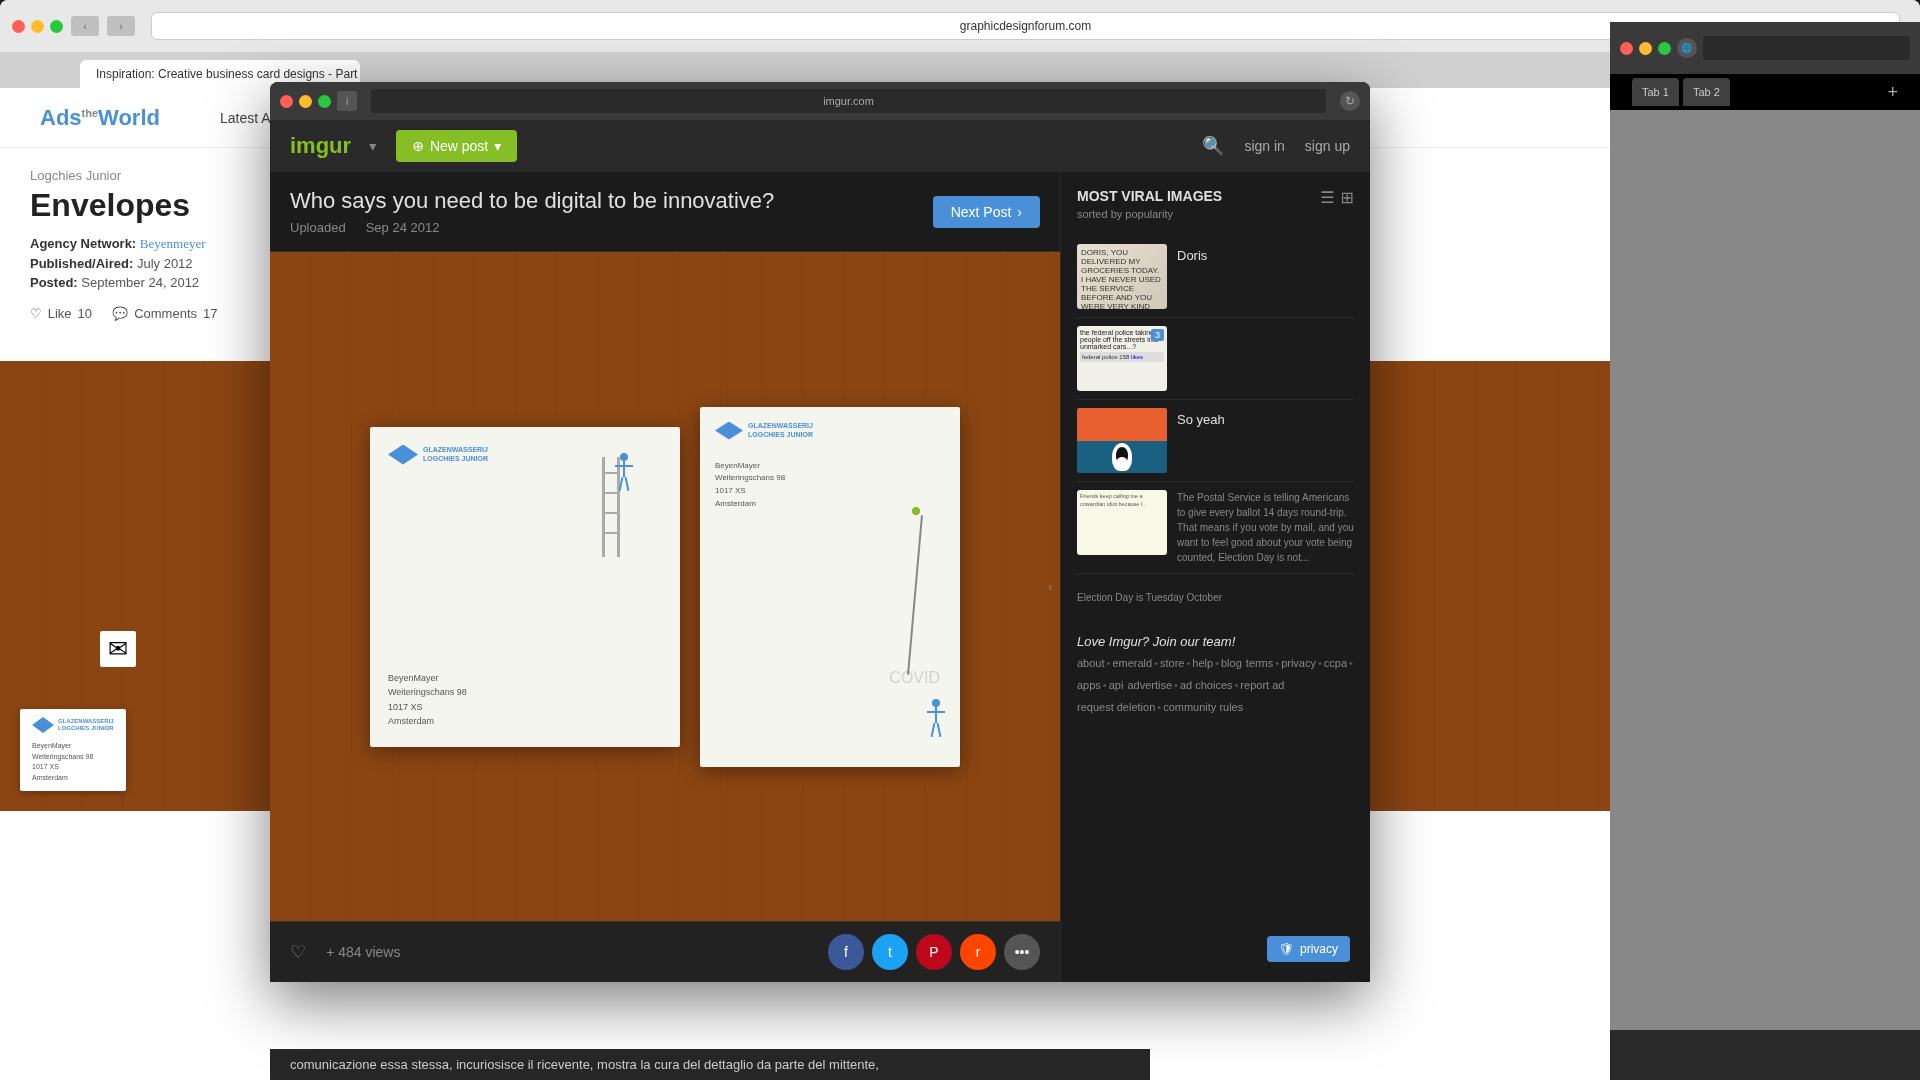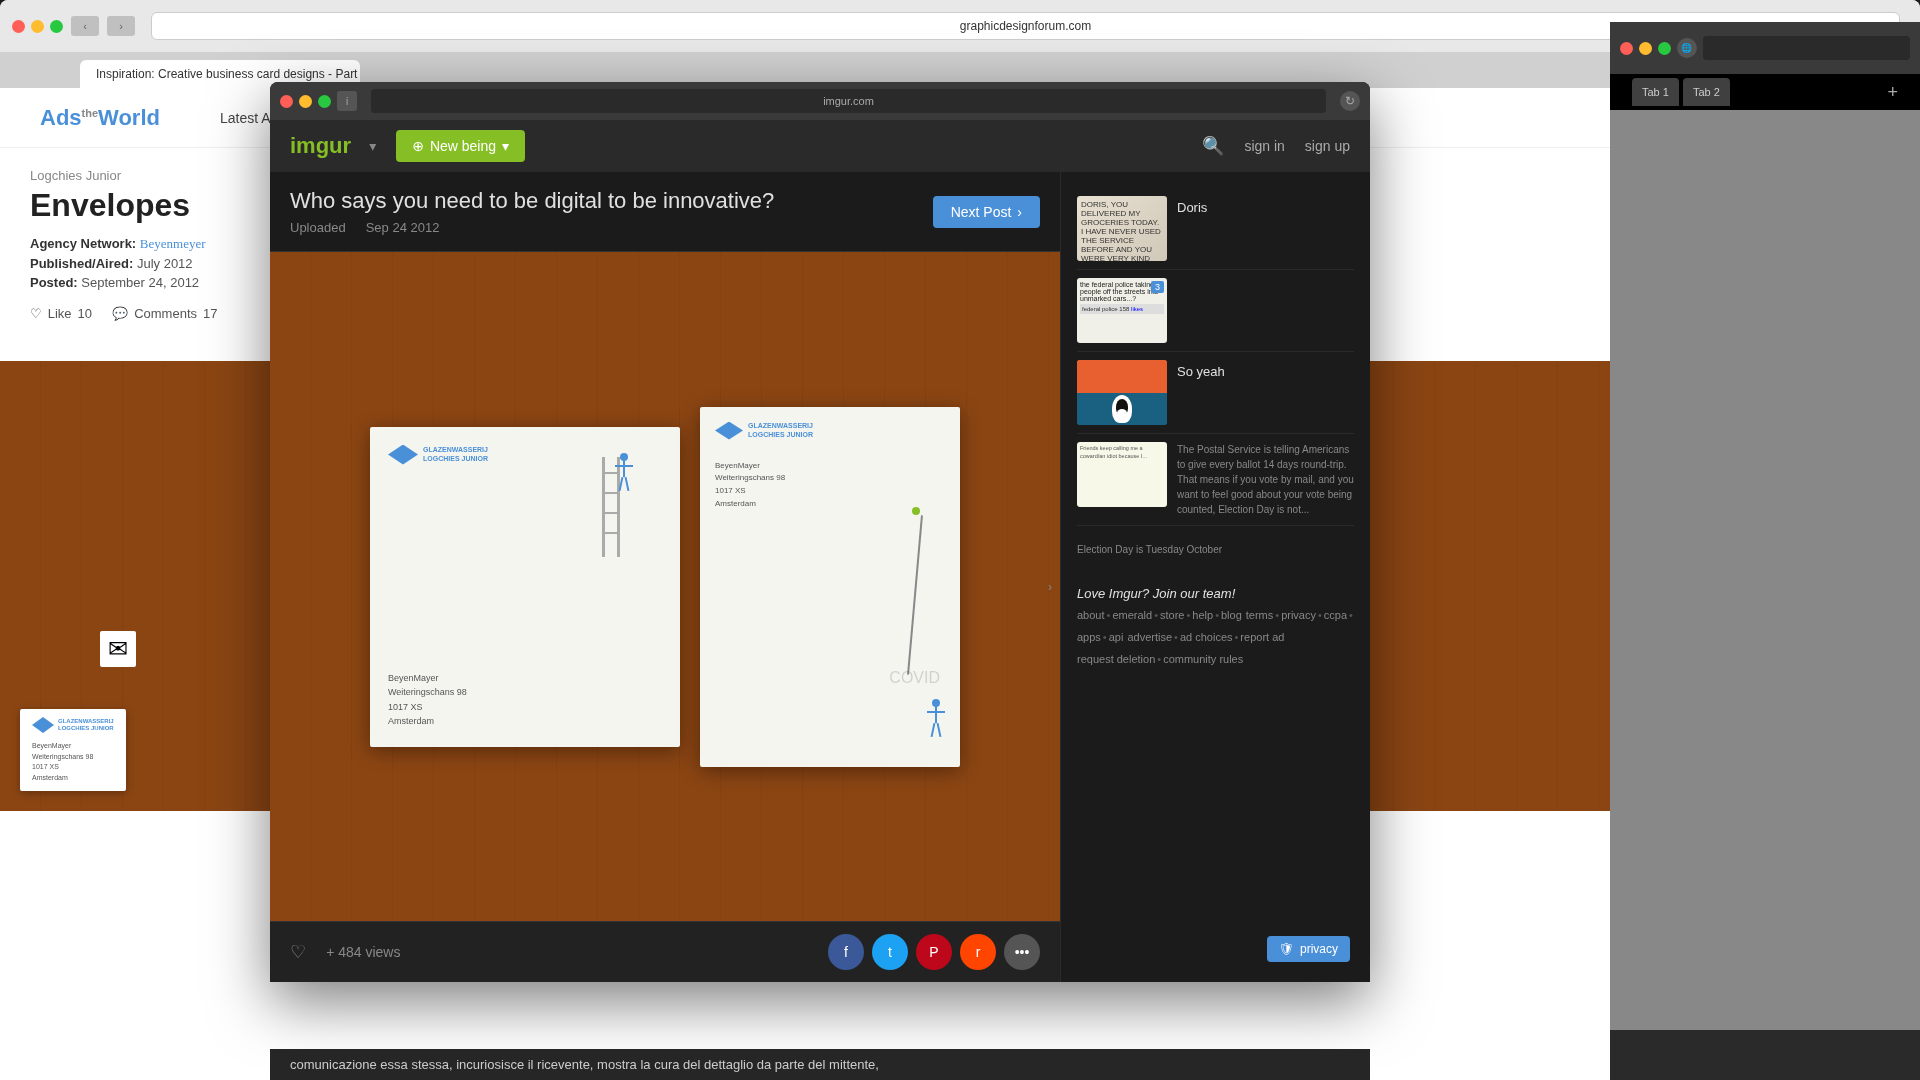--- a/index.html
+++ b/index.html
@@ -369,21 +369,21 @@
         transparent 40px,
         rgba(0,0,0,0.05) 40px,
         rgba(0,0,0,0.05) 41px
       );
     }
 
     
     .bottom-text-bar {
       position: absolute;
       bottom: 0; left: 270px;
-      width: 1100px;
+      width: 880px;
       background: rgba(0,0,0,0.85);
       padding: 8px 20px;
       font-size: 13px;
       color: #ccc;
     }
   </style>
 </head>
 <body>
 
 <div class="browser-back">
@@ -525,21 +525,21 @@
 
   <div class="imgur-page">
 
     <div class="imgur-nav">
       <div style="display:flex;align-items:center;gap:8px">
         <span class="imgur-logo">imgur</span>
         <span class="imgur-logo-arrow">▾</span>
       </div>
       <button class="new-post-btn">
         <span>⊕</span>
-        <span>New being</span>
+        <span>New post</span>
         <span>▾</span>
       </button>
       <div class="imgur-nav-right">
         <span class="imgur-search-icon">🔍</span>
         <a style="color:#aaa;font-size:14px;text-decoration:none">sign in</a>
         <a style="color:#aaa;font-size:14px;text-decoration:none">sign up</a>
       </div>
     </div>
 
     <div class="imgur-body">
@@ -638,20 +638,30 @@
               <span>r</span>
             </div>
             <div class="social-btn" style="background:#555">
               <span>•••</span>
             </div>
           </div>
         </div>
       </div>
 
       <div class="imgur-sidebar">
+        <div style="display:flex;align-items:flex-start;justify-content:space-between;margin-bottom:4px">
+          <div>
+            <div class="sidebar-title">MOST VIRAL IMAGES</div>
+            <div class="sidebar-subtitle">sorted by popularity</div>
+          </div>
+          <div class="sidebar-view-btns">
+            <span class="view-btn">☰</span>
+            <span class="view-btn">⊞</span>
+          </div>
+        </div>
 
         <div class="sidebar-item">
           <div class="sidebar-thumbnail thumb1">
             <div style="padding:4px;font-size:7px;color:#555">
               <div style="font-weight:normal;font-size:8px;color:#333;margin-bottom:2px">DORIS, YOU DELIVERED MY GROCERIES TODAY. I HAVE NEVER USED THE SERVICE BEFORE AND YOU WERE VERY KIND</div>
 
             </div>
           </div>
           <div class="sidebar-item-title">Doris</div>
         </div>

